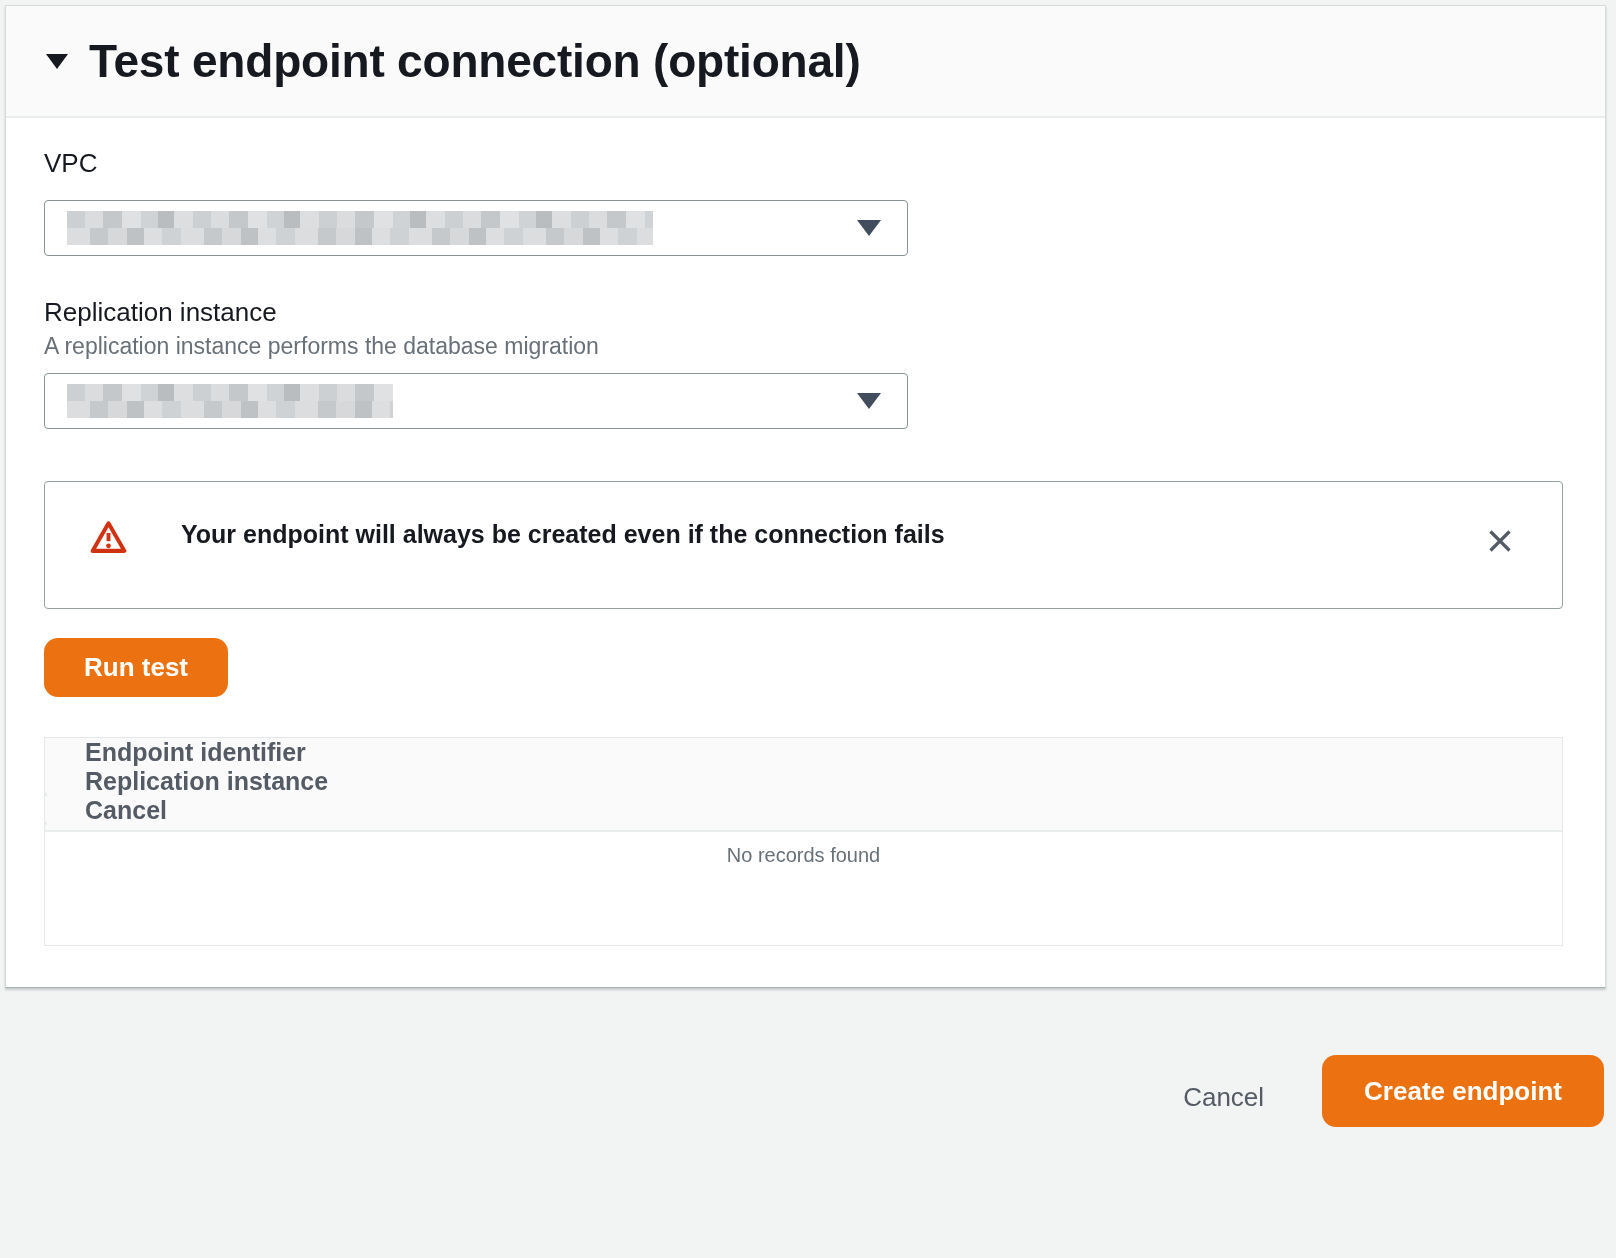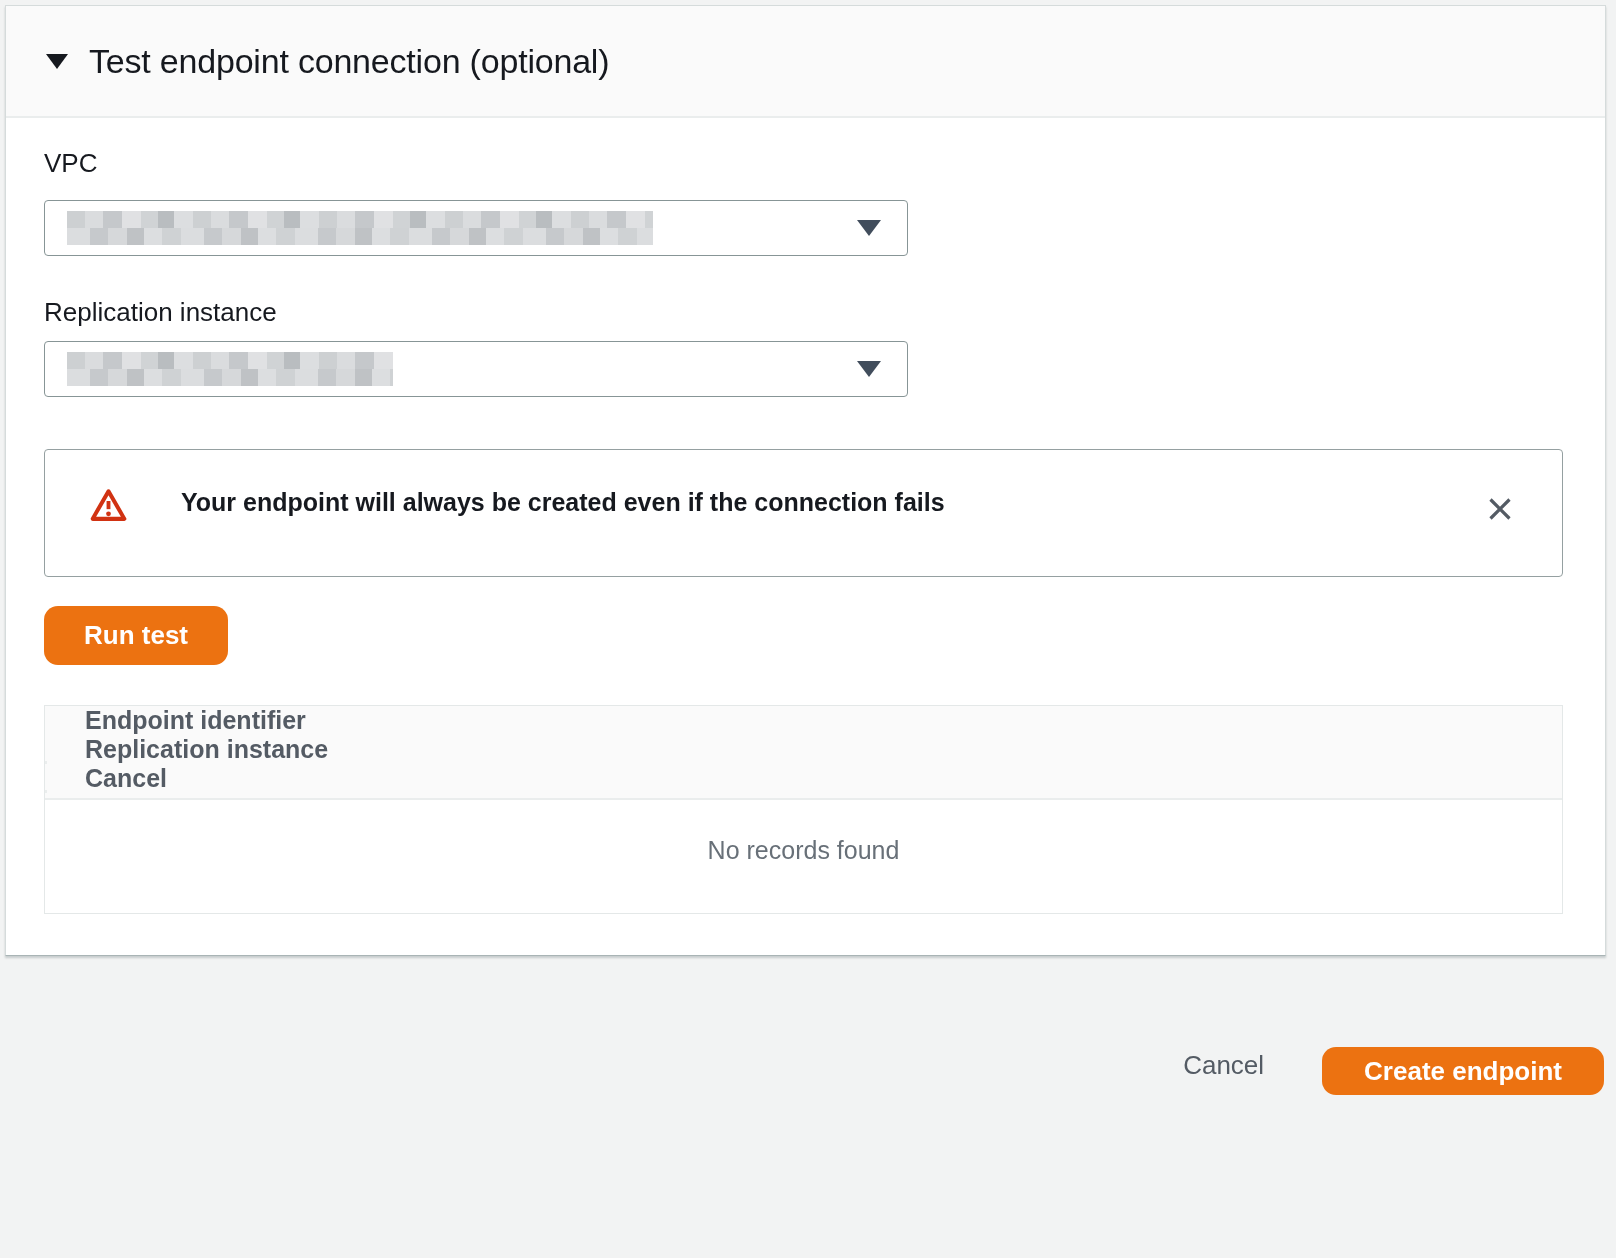--- a/index.html
+++ b/index.html
@@ -31,22 +31,22 @@
   }
   .caret-down {
     width: 0; height: 0;
     border-left: 11px solid transparent;
     border-right: 11px solid transparent;
     border-top: 15px solid #16191f;
     margin-right: 21px;
   }
   .panel-title {
     margin: 0;
-    font-size: 34px;
-    font-weight: 400;
+    font-size: 46px;
+    font-weight: 700;
     letter-spacing: -0.2px;
   }
   .card-body { padding: 0 42px 41px 38px; }
 
   
   .field-label {
     display: block;
     font-size: 26px;
     line-height: 30px;
     color: #16191f;
@@ -141,21 +141,21 @@
     background: none; border: 0;
     font-family: inherit;
     color: #545b64;
     font-weight: 400;
     font-size: 26px;
     height: 60px;
     padding: 0;
     margin-right: 58px;
     cursor: pointer;
   }
-  .create-btn { height: 48px; padding: 0 42px; }
+  .create-btn { height: 72px; padding: 0 42px; }
 
   
   .table {
     margin-top: 40px;
     border: 1px solid #e4e8e8;
     background: #fff;
   }
   .thead {
     display: flex;
     background: #fafafa;
@@ -181,22 +181,22 @@
   }
   .col-1 { width: 32.1%; }
   .col-2 { width: 33.3%; }
   .col-3 { width: 16.1%; }
   .col-4 { width: 18.5%; }
   .tbody-empty {
     height: 113px;
     display: flex;
     justify-content: center;
     align-items: flex-start;
-    padding-top: 36px;
-    font-size: 25px;
+    padding-top: 12px;
+    font-size: 20px;
     color: #687078;
   }
 
   
   .footer {
     height: 157px;
     display: flex;
     justify-content: flex-end;
     align-items: flex-end;
     padding: 0 12px 18px 0;
@@ -216,20 +216,21 @@
 
     <div class="card-body">
 
       <label class="field-label mt-label1">VPC</label>
       <div class="select">
         <span class="mosaic m-long"></span>
         <span class="select-caret"></span>
       </div>
 
       <label class="field-label mt-label2">Replication instance</label>
+      <p class="helper">A replication instance performs the database migration</p>
       <div class="select second">
         <span class="mosaic m-short"></span>
         <span class="select-caret"></span>
       </div>
 
       <div class="alert">
         <span class="warn-icon">
           <svg width="37" height="34" viewBox="0 0 24 22">
             <path d="M12 2.1 L22.3 20 H1.7 Z" fill="none" stroke="#d13212" stroke-width="2.6" stroke-linejoin="round"></path>
             <line x1="12" y1="8.4" x2="12" y2="13.7" stroke="#d13212" stroke-width="2.5"></line>

